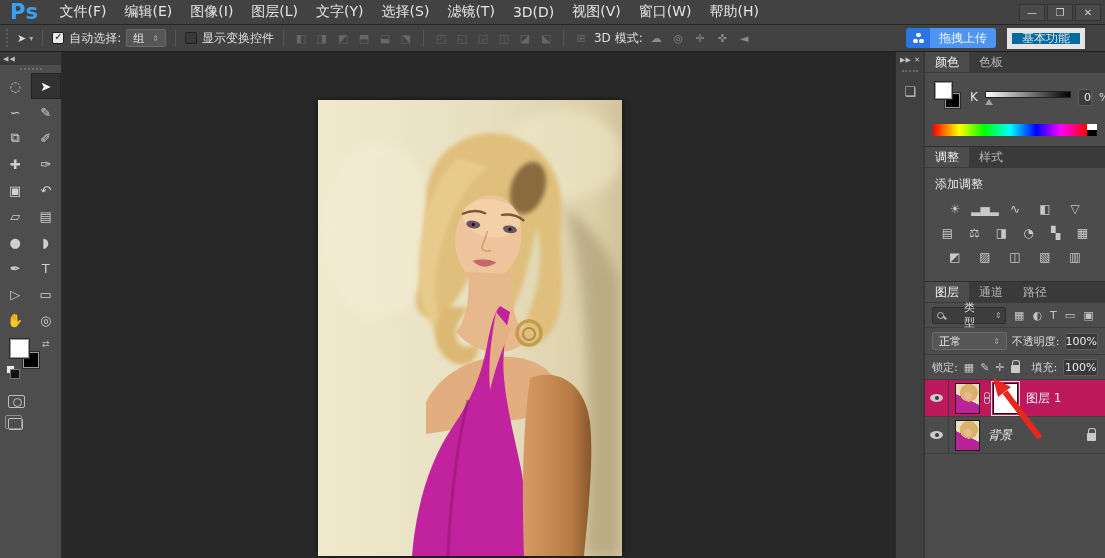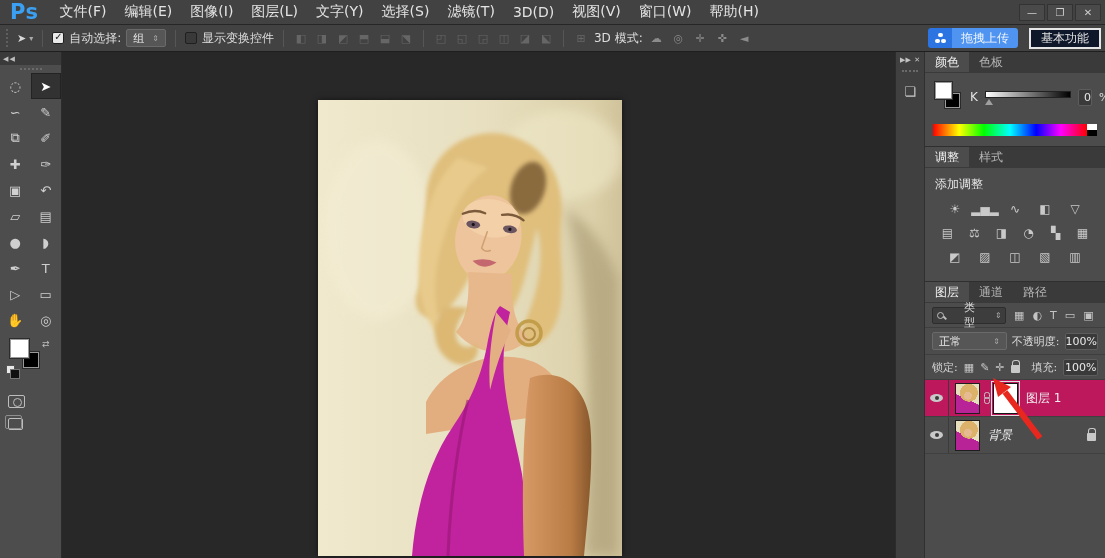--- a/index.html
+++ b/index.html
@@ -28,22 +28,22 @@
   .select{height:18px;background:#565656;border:1px solid #6a6a6a;border-radius:2px;
           display:flex;align-items:center;gap:8px;padding:0 6px;font-size:11px;color:#e8e8e8}
   .dim-ic{color:#666;font-size:11px;width:16px;text-align:center}
   .opt3d-ic{color:#8b8b8b;font-size:11px;width:17px;text-align:center}
   .upload-badge{display:flex;align-items:stretch;height:20px;margin-left:auto}
   .badge-icon{width:24px;background:#2b74e2;border-radius:3px 0 0 3px;display:flex;align-items:center;justify-content:center}
   .tri-dots{position:relative;width:12px;height:11px}
   .tri-dots::before{content:"";position:absolute;left:1px;top:6px;width:4.5px;height:4.5px;border-radius:50%;
         background:#fff;box-shadow:6px 0 0 #fff,3px -6px 0 #fff}
   .badge-label{background:#4f94f0;color:#eef5ff;display:flex;align-items:center;padding:0 9px;font-size:12px;border-radius:0 3px 3px 0}
-  .workspace-tab{height:21px;display:flex;align-items:center;padding:0 10px;background:#0f172a;
-        border:2px solid #e5e5e5;color:#e2e2e2;font-size:12px;margin-left:6px;margin-right:0}
+  .workspace-tab{height:21px;display:flex;align-items:center;padding:0 10px;background:#0369a1;
+        border:5px solid #e5e5e5;color:#e2e2e2;font-size:12px;margin-left:6px;margin-right:16px}
 
   
   .main{display:flex;height:506px}
 
   
   .toolbar{width:62px;background:#4d4d4d;border-right:1px solid #2c2c2c;display:flex;flex-direction:column}
   .tb-head{height:13px;background:#3a3a3a;color:#bdbdbd;font-size:7px;display:flex;align-items:center;padding-left:3px;letter-spacing:1px}
   .tb-grip{height:8px;display:flex;align-items:center;justify-content:center}
   .tb-grip i{width:22px;border-top:2px dotted #6a6a6a}
   .tools{display:grid;grid-template-columns:1fr 1fr}

